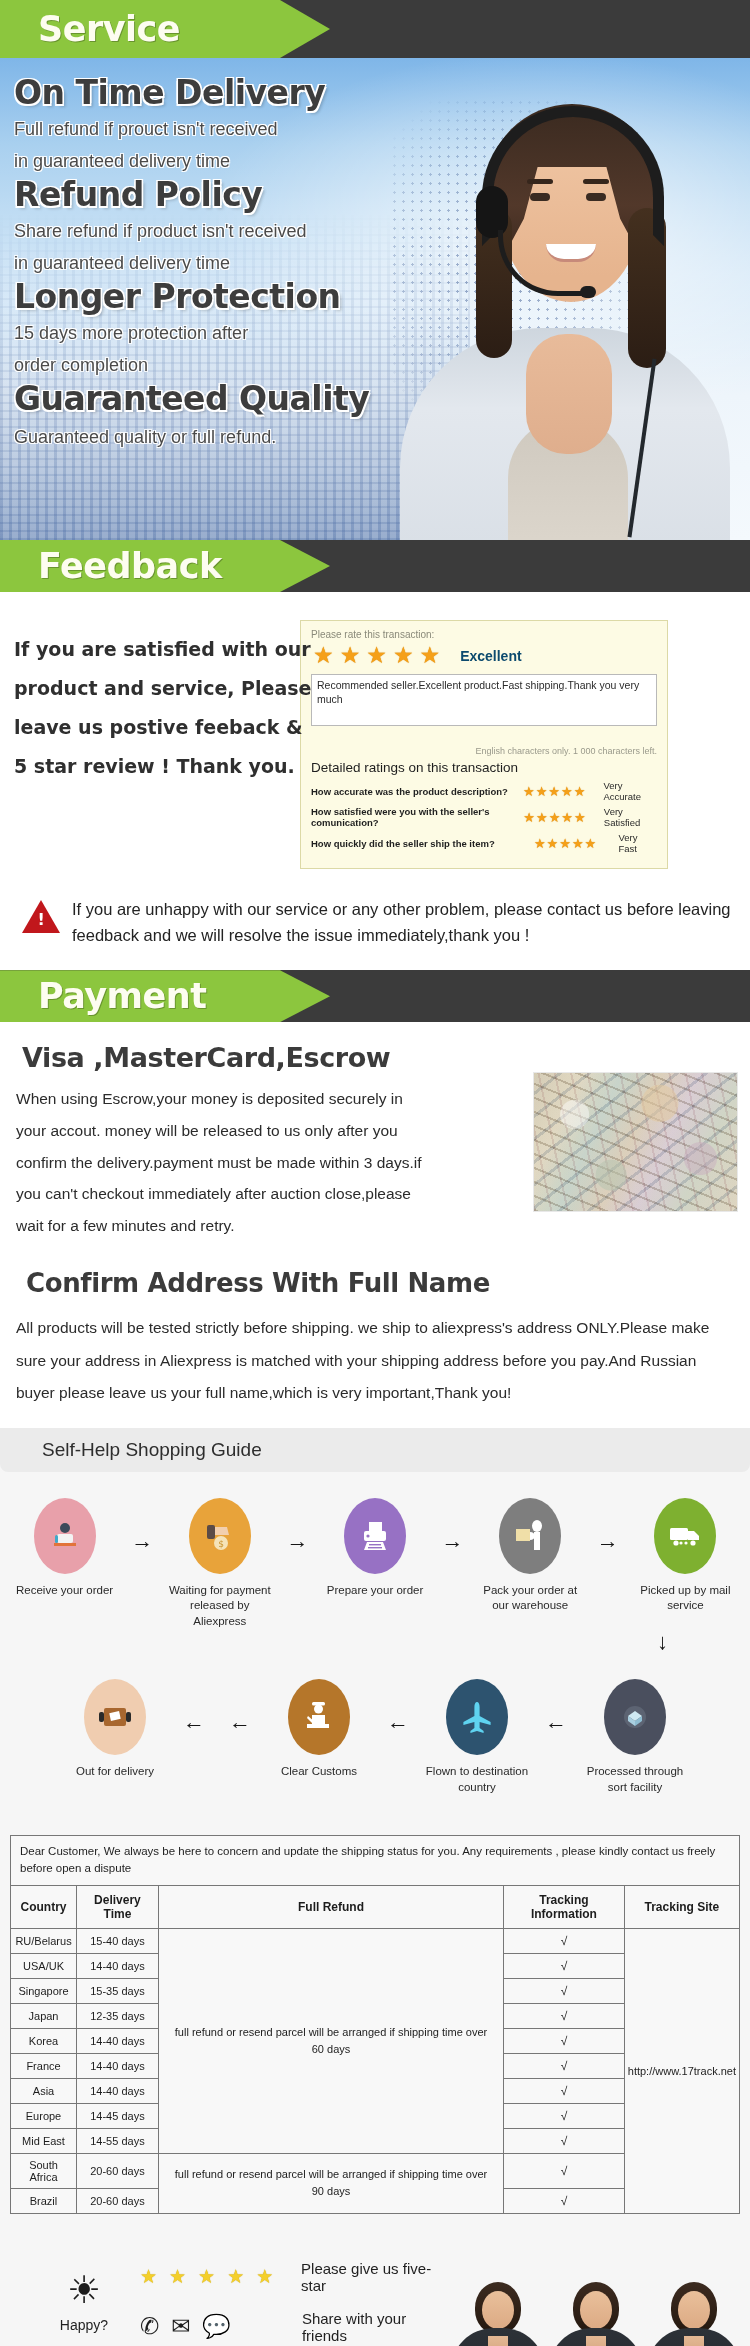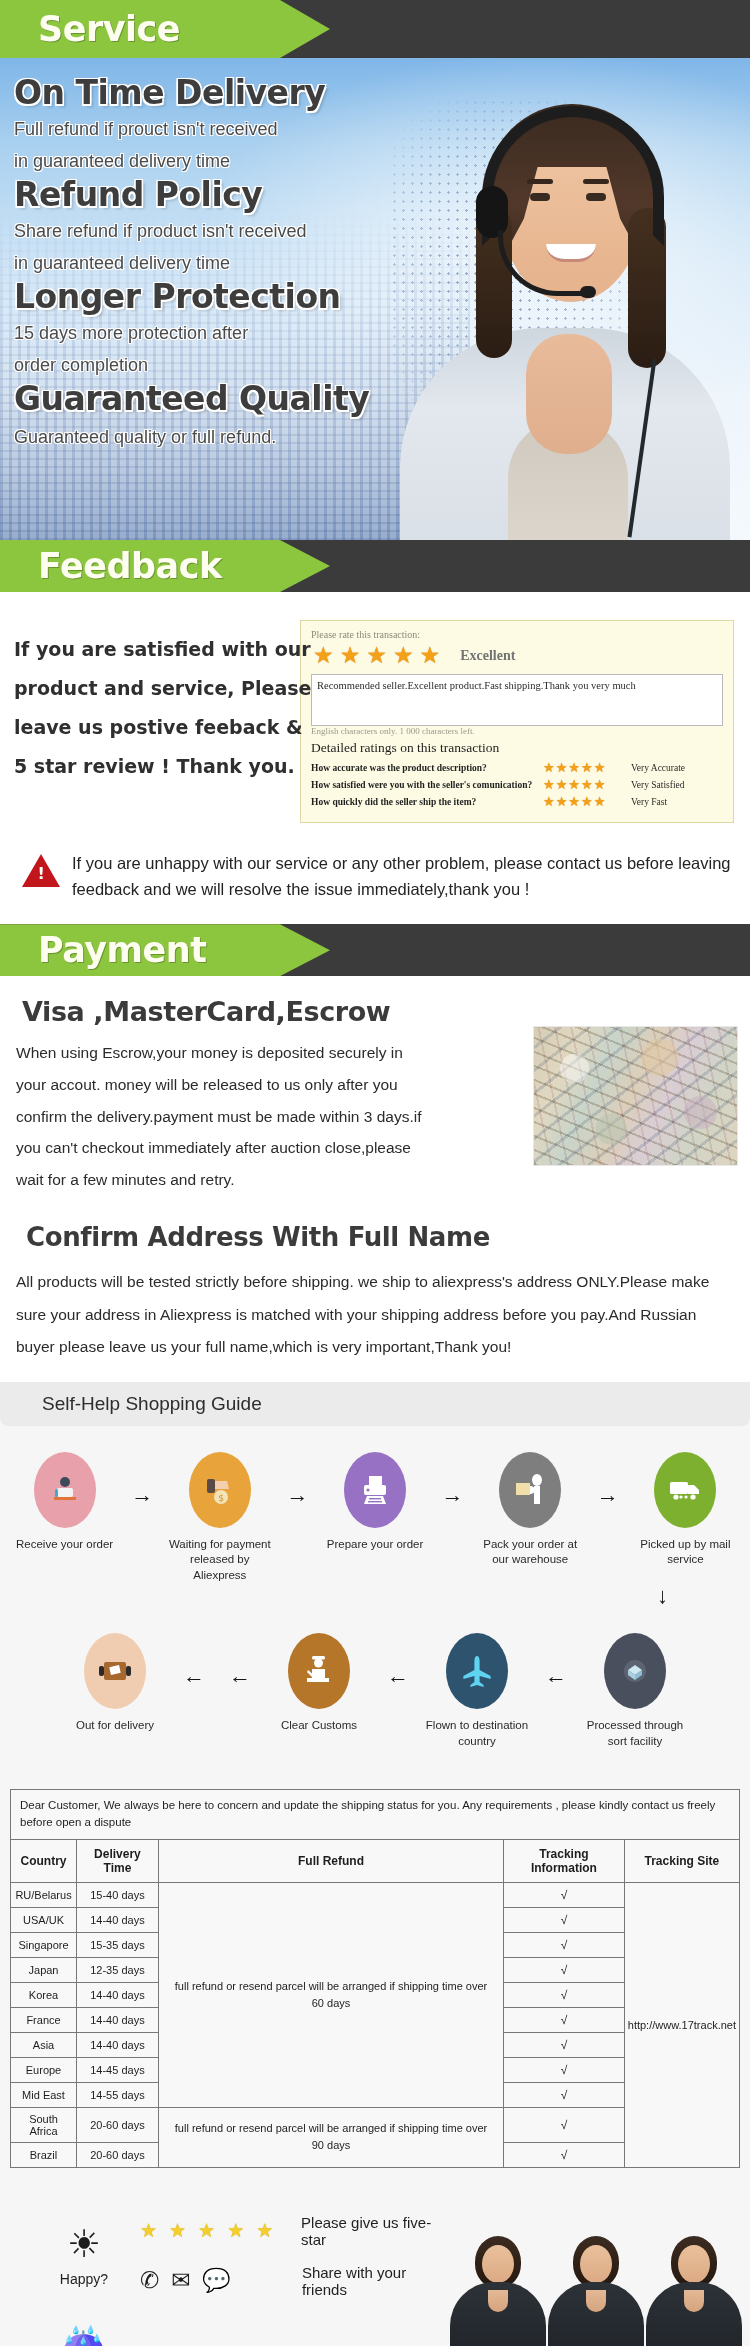--- a/index.html
+++ b/index.html
@@ -222,42 +222,41 @@
   .fb-left p {
     font-family: "DejaVu Sans", sans-serif;
     font-weight: bold;
     font-size: 19px;
     color: #2f2f2f;
     line-height: 2.05;
     white-space: nowrap;
   }
   .fb-box {
     margin-left: 300px;
-    width: 434px;
+    width: 368px;
     background: #fdfbe4;
     border: 1px solid #dcd9a6;
     padding: 8px 10px 10px 10px;
-    font-family: Liberation Serif, serif;
   }
   .fb-box .hint { font-size: 10px; color: #8a8a7a; }
   .fb-star-row { display: flex; align-items: center; gap: 6px; margin: 4px 0 7px 2px; }
   .star { font-size: 23px; color: #f5a019; line-height: 1;
           text-shadow: 0 0 1px #c97d08; }
   .star.sm { font-size: 13px; }
-  .fb-excellent { font-size: 14px; font-weight: bold; color: #737373; margin-left: 14px; }
+  .fb-excellent { font-size: 14px; font-weight: bold; color: #0c4a6e; margin-left: 14px; }
   .fb-textarea {
     background: #fff;
     border: 1px solid #b9b9b9;
     height: 52px;
     font-size: 10.5px;
     color: #2b2b2b;
     padding: 4px 5px;
     line-height: 1.3;
   }
-  .fb-chars { font-size: 9px; color: #9a9a8c; margin-top: 0; }
+  .fb-chars { font-size: 9px; color: #9a9a8c; margin-top: 20px; text-align: right; }
   .fb-detail-title { font-size: 13.5px; color: #1e1e1e; margin: 4px 0 5px 0; }
   .fb-row { display: flex; align-items: center; font-size: 9.5px; color: #1f1f1f; margin-bottom: 4px; }
   .fb-q { width: 232px; font-weight: bold; }
   .fb-stars { width: 88px; display: flex; gap: 1px; }
   .fb-val { color: #2a2a2a; }
 
   .warn-wrap {
     display: flex;
     align-items: flex-start;
     gap: 12px;

